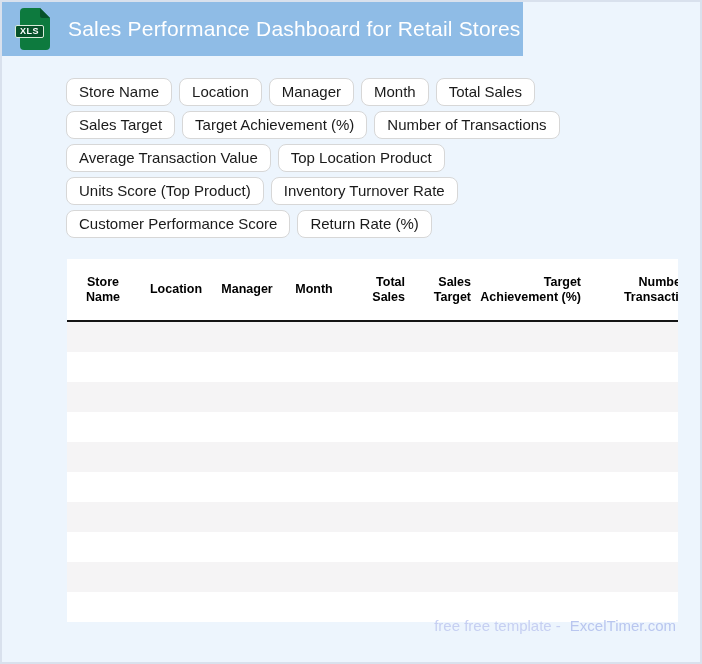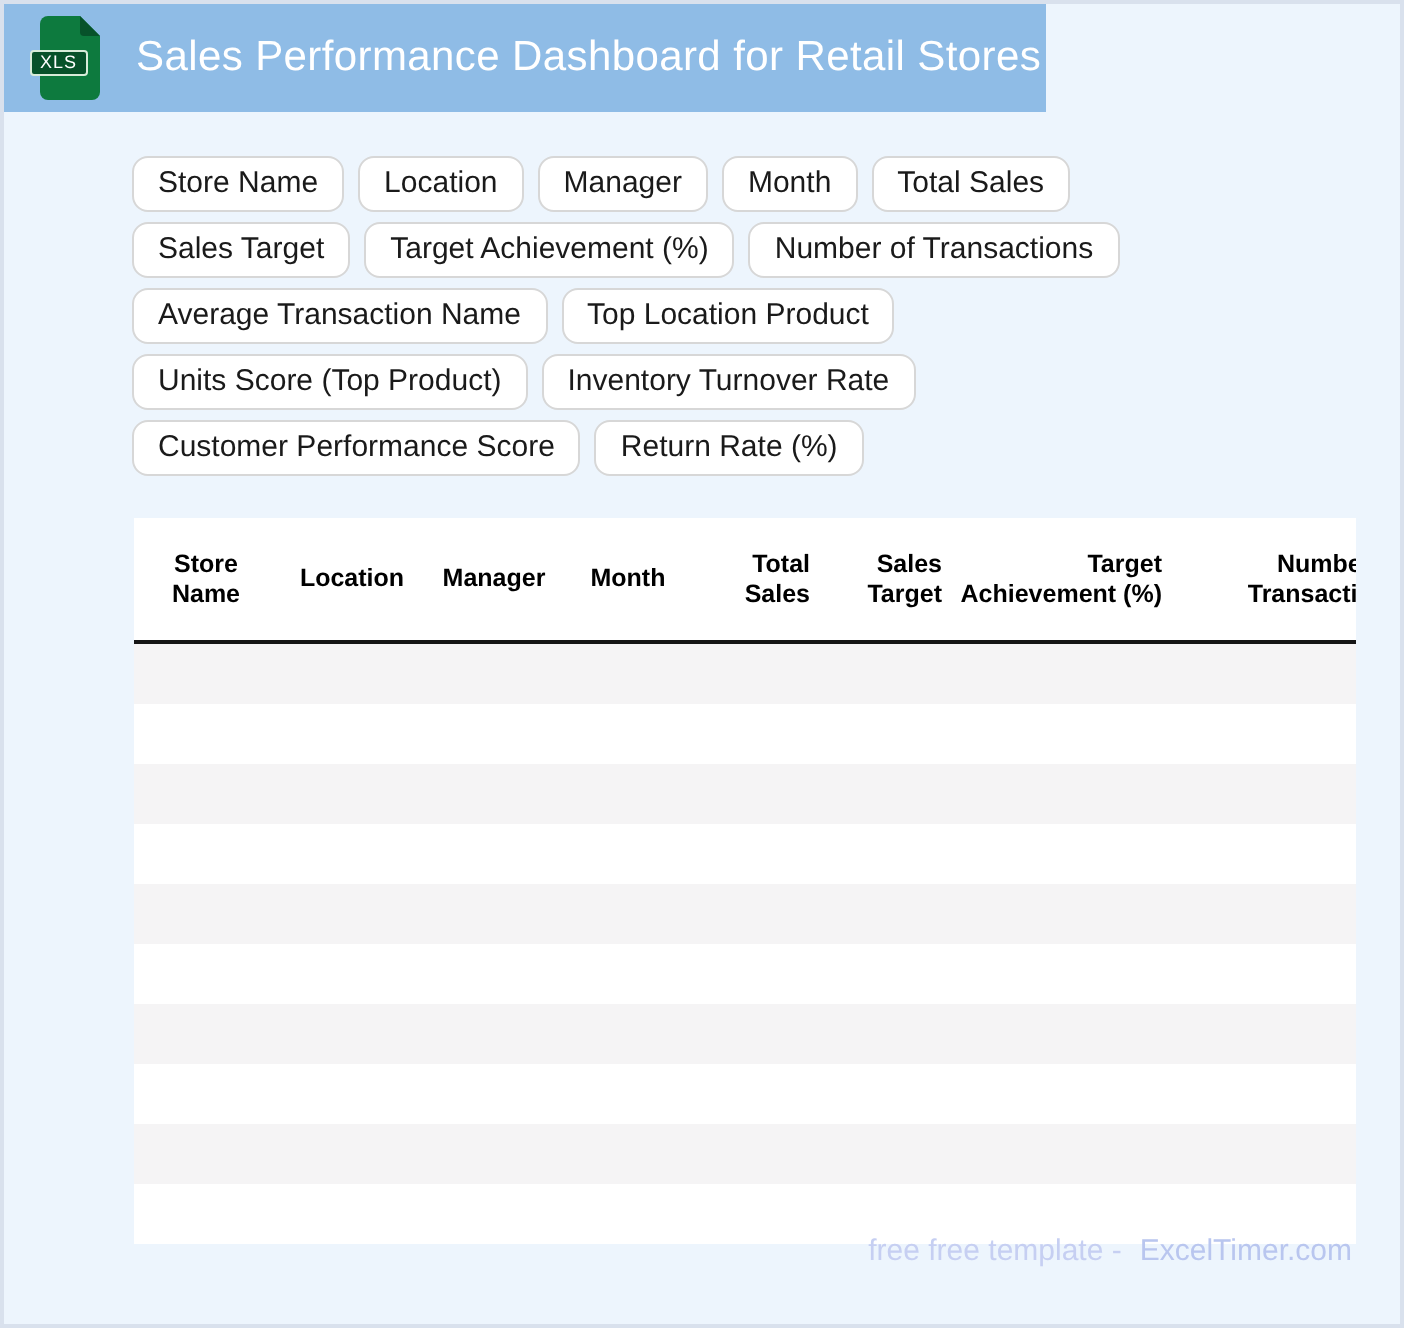--- a/index.html
+++ b/index.html
@@ -31,21 +31,21 @@
     display:flex;align-items:center;
     padding-left:18px;
   }
   .xls-icon{position:relative;width:32px;height:42px;flex:none;}
   .xls-icon svg{display:block;}
   .xls-badge{
     position:absolute;left:-5px;top:17px;
     background:var(--icon-green-dark);
     border:1px solid #d8ecd9;
     border-radius:2px;
-    color:#fff;font-size:9px;font-weight:normal;letter-spacing:.5px;
+    color:#fff;font-size:9px;font-weight:bold;letter-spacing:.5px;
     line-height:11px;padding:0 4px;text-align:right;
   }
   .banner-title{
     color:#ffffff;font-size:21px;font-weight:500;
     margin-left:16px;white-space:nowrap;letter-spacing:.2px;
   }
   
   .chips{
     margin:22px 0 0 64px;width:578px;
     display:flex;flex-wrap:wrap;gap:5px 7px;
@@ -105,21 +105,21 @@
 
   <div class="chips">
       <button class="chip">Store Name</button>
       <button class="chip">Location</button>
       <button class="chip">Manager</button>
       <button class="chip">Month</button>
       <button class="chip">Total Sales</button>
       <button class="chip">Sales Target</button>
       <button class="chip">Target Achievement (%)</button>
       <button class="chip">Number of Transactions</button>
-      <button class="chip">Average Transaction Name</button>
+      <button class="chip">Average Transaction Value</button>
       <button class="chip">Top Location Product</button>
       <button class="chip">Units Score (Top Product)</button>
       <button class="chip">Inventory Turnover Rate</button>
       <button class="chip">Customer Performance Score</button>
       <button class="chip">Return Rate (%)</button>
     </div>
 
   <div class="table">
     <div class="thead">
         <div class="th" style="width: 76px; text-align: center;">Store Name</div>

